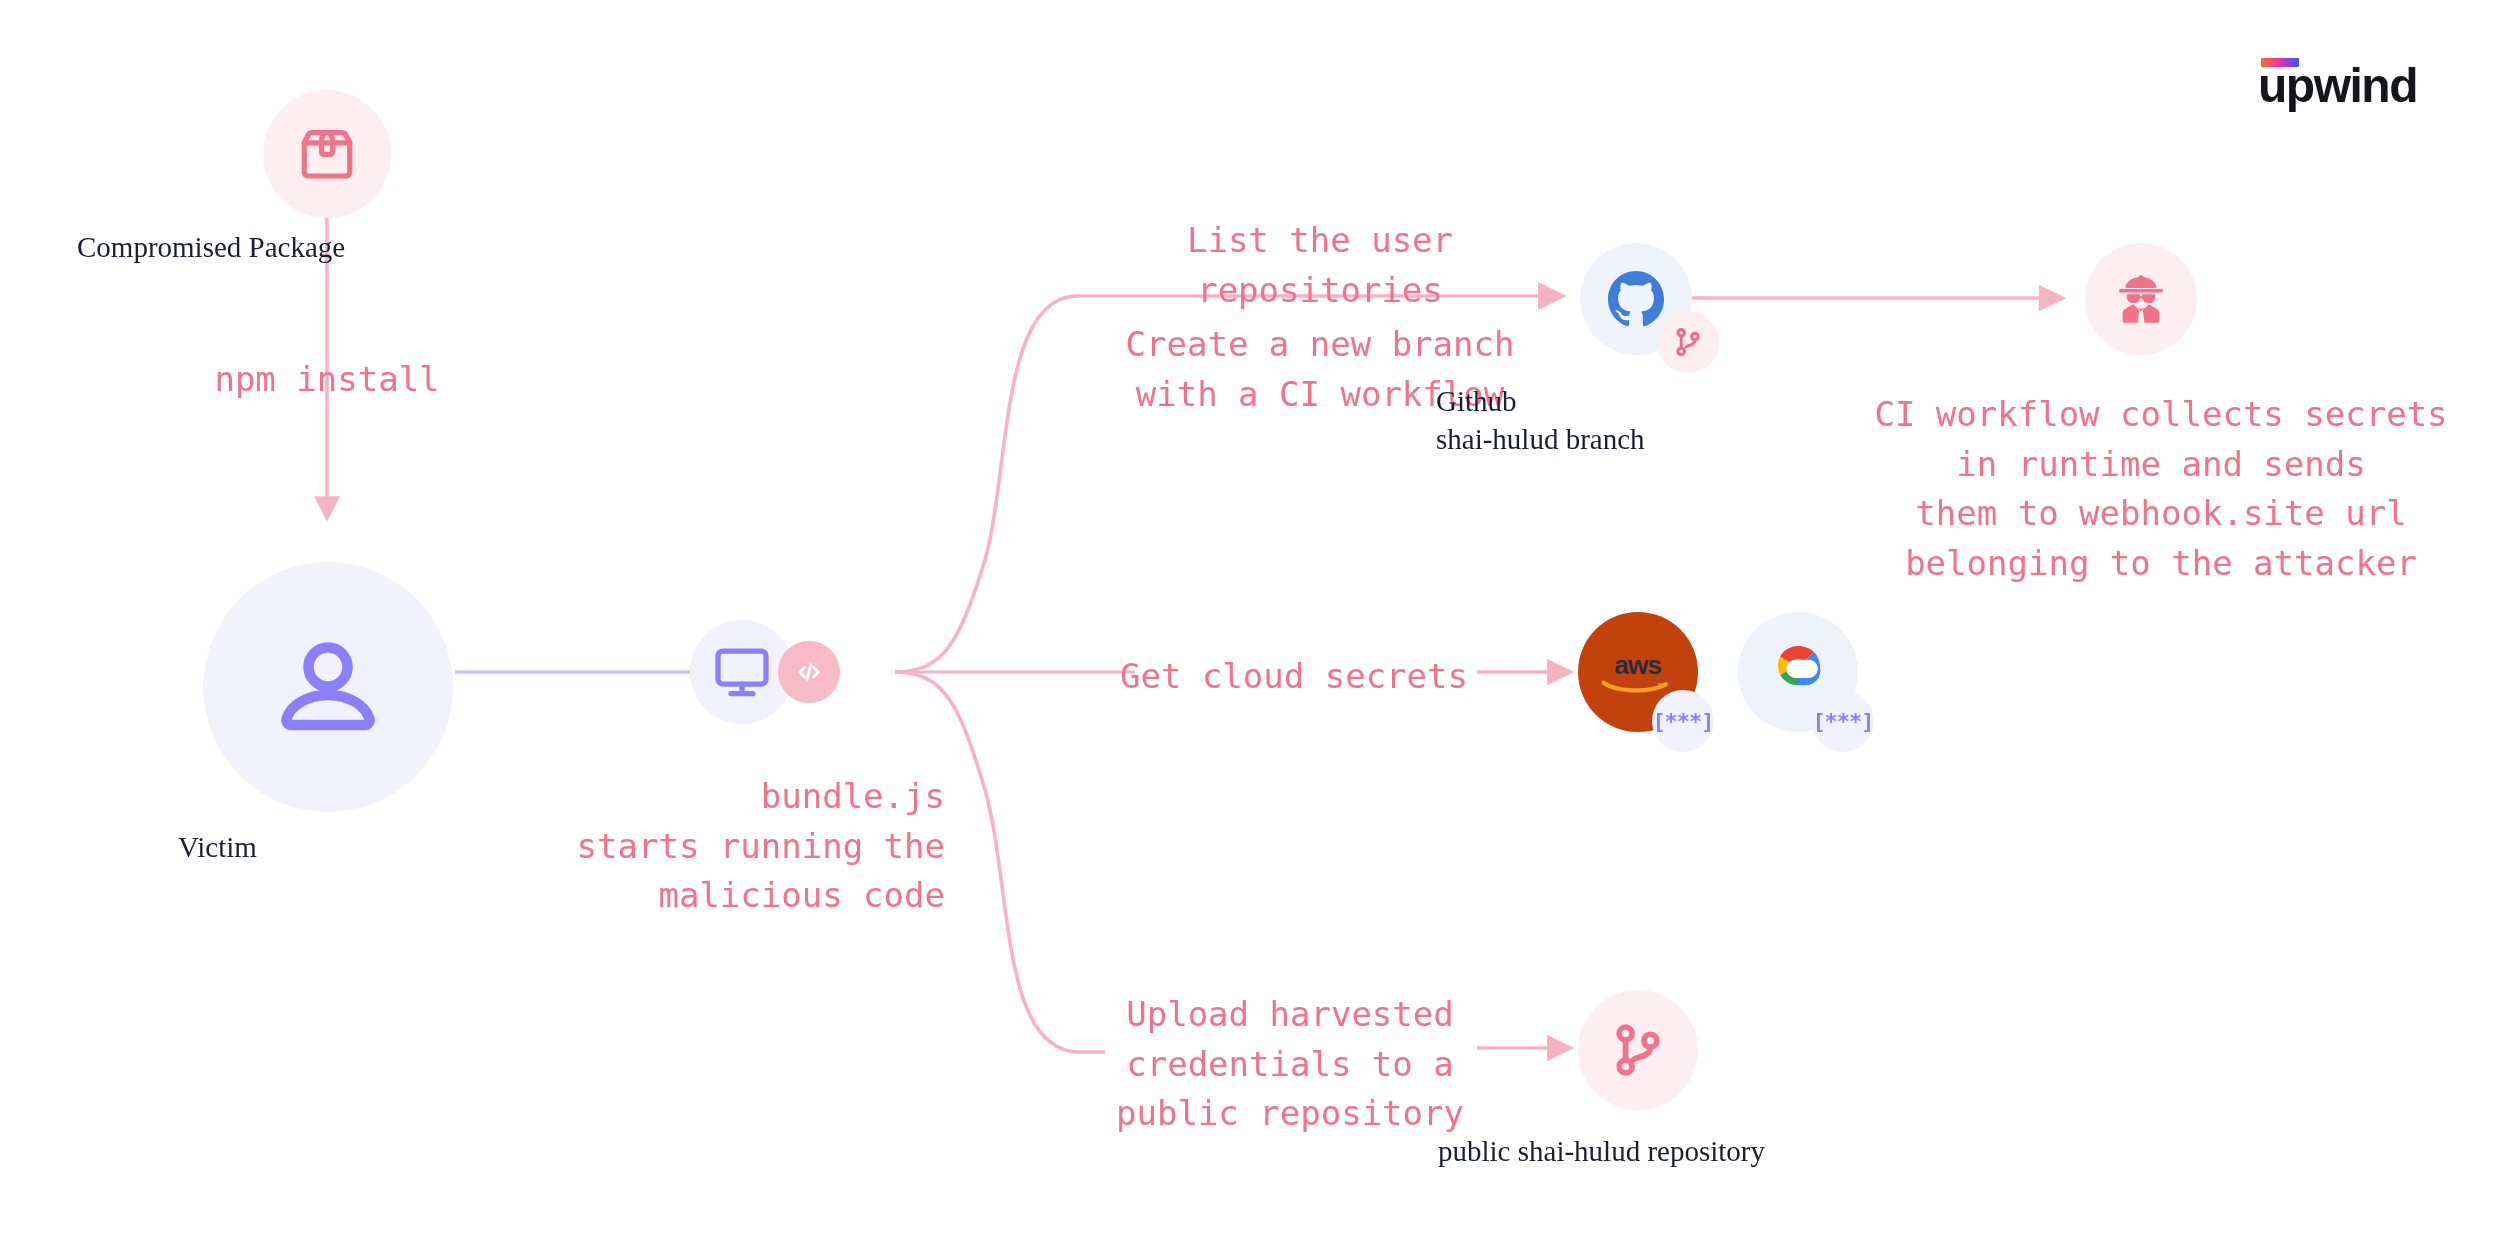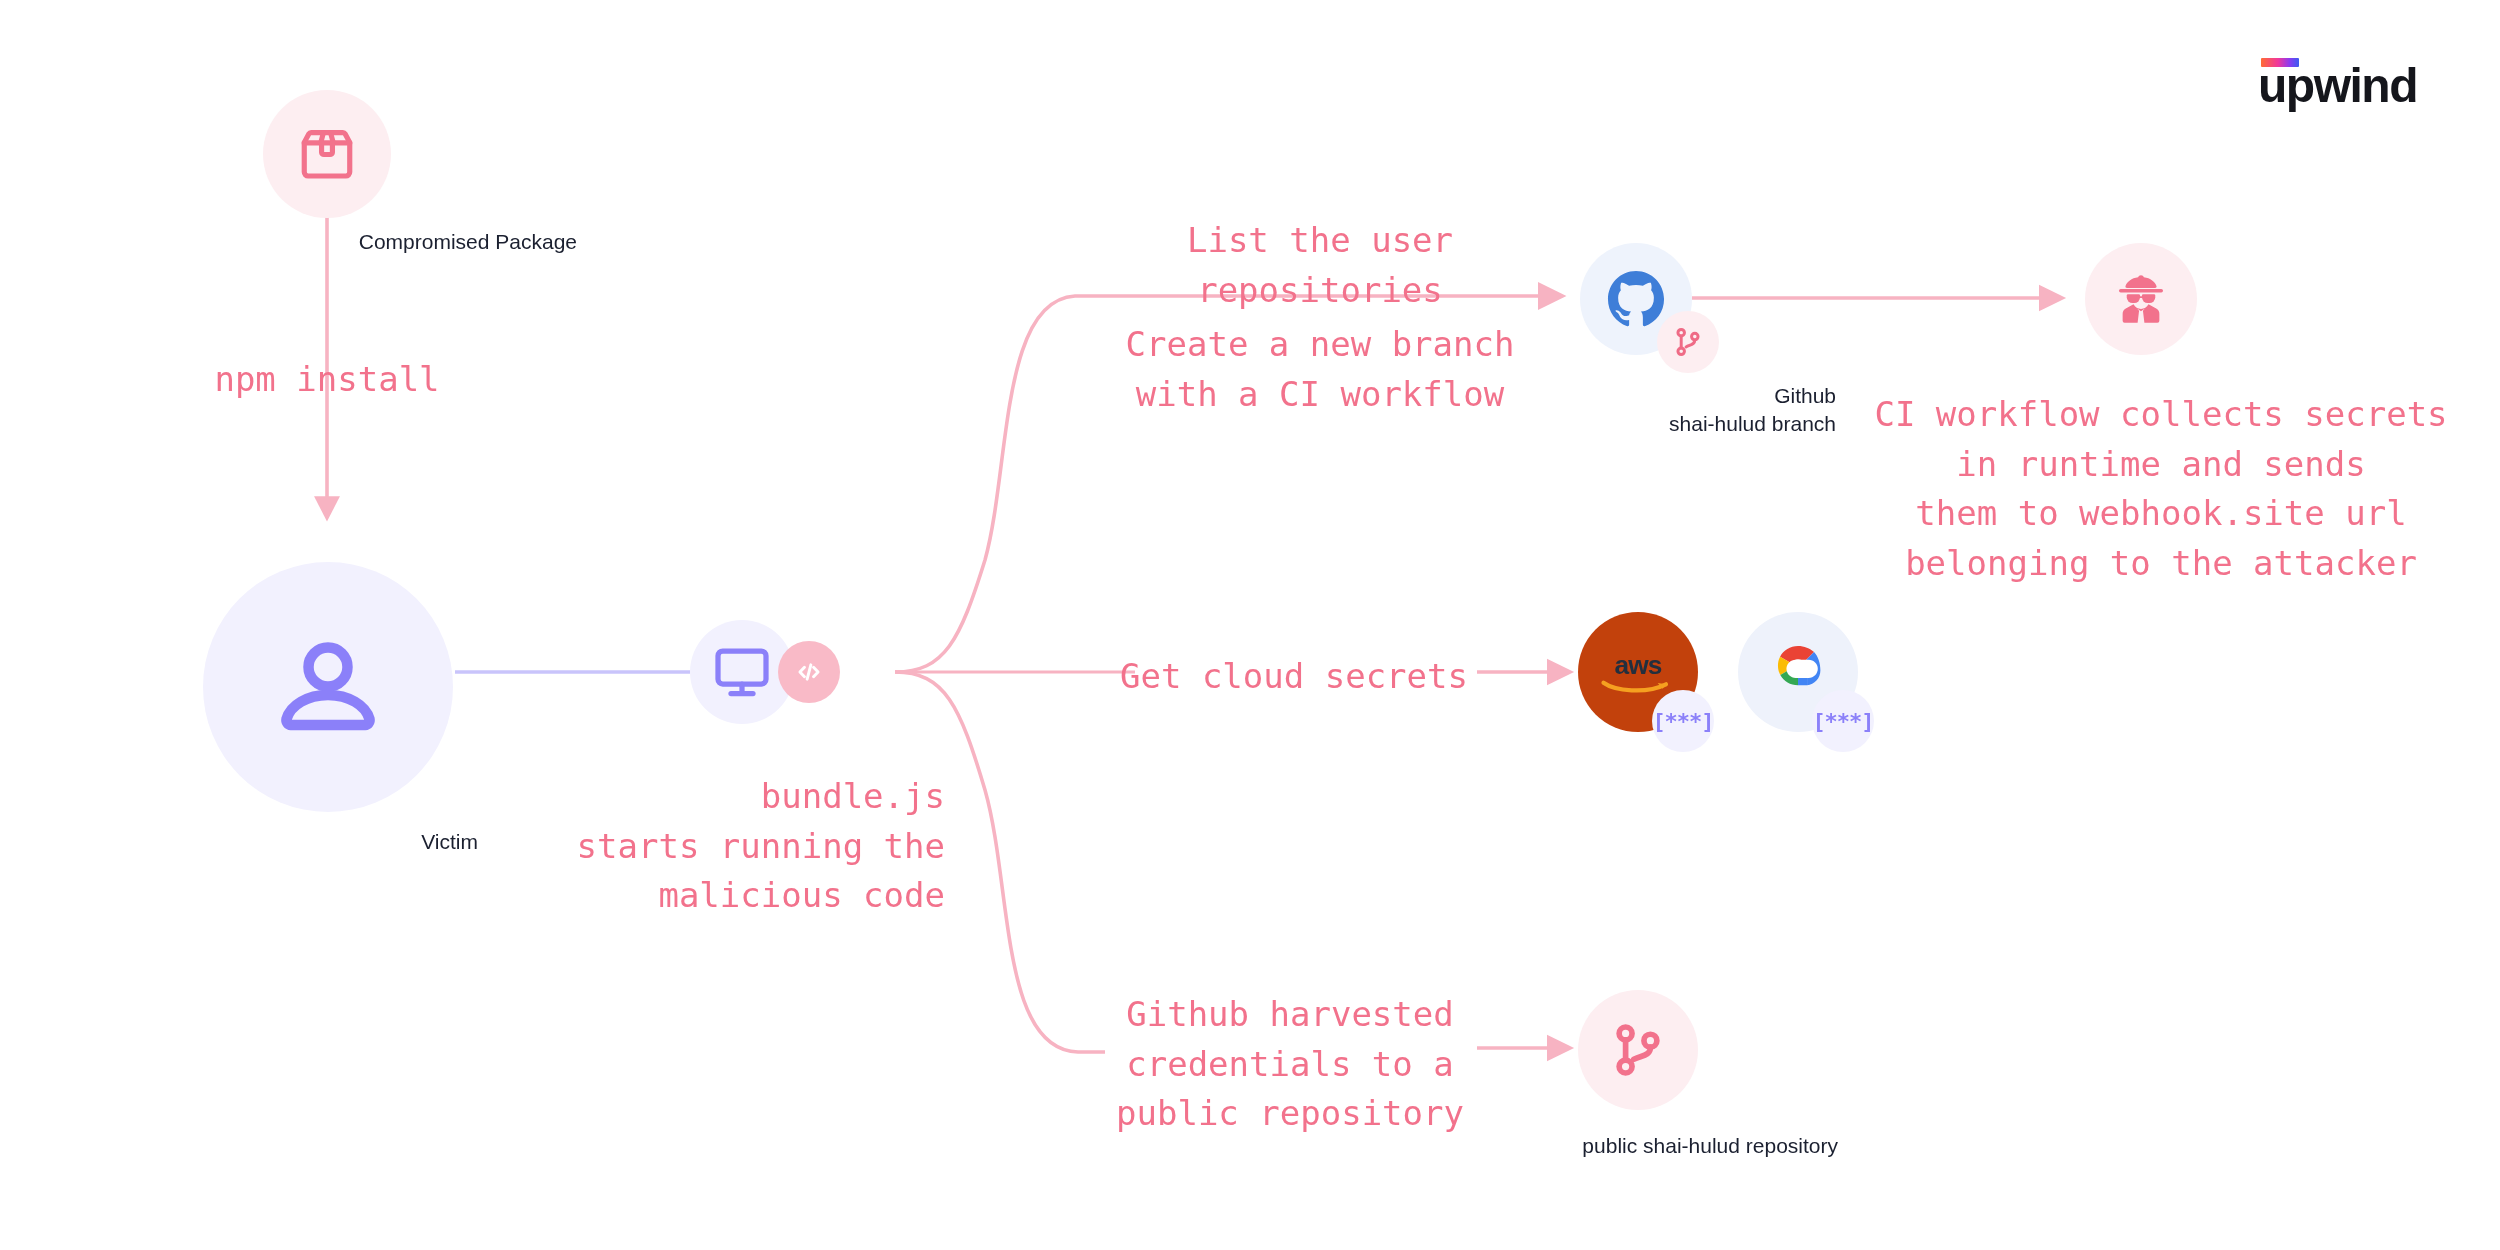--- a/index.html
+++ b/index.html
@@ -41,25 +41,25 @@
     position: absolute;
     display: flex;
     align-items: center;
     justify-content: center;
     border-radius: 50%;
   }
 
   
   .node-label {
     position: absolute;
-    text-align: right;
+    text-align: left;
     color: #1b2030;
-    font-size: 21px;
+    font-size: 29px;
     line-height: 1.32;
-    font-family: Liberation Sans, sans-serif;
+    font-family: Liberation Serif, serif;
     white-space: pre;
   }
   .mono-label {
     position: absolute;
     text-align: center;
     color: #f2728c;
     font-size: 34px;
     line-height: 1.46;
     font-family: "DejaVu Sans Mono", "Liberation Mono", monospace;
     white-space: pre;
@@ -239,21 +239,21 @@
         <path d="M45.6 11.1 L37.4 19.3 C38.8 20.7 39.7 22.6 39.7 24.7 L39.7 39.2 C45.9 38.6 51 33.4 51 26.7 C51 20.4 49 14.7 45.6 11.1 Z" fill="#4285f4"></path>
         <path d="M32 39.2 L39.7 39.2 L39.7 27.6 C39.7 26.0 38.4 24.7 36.8 24.7 L32 24.7 Z" fill="#4285f4"></path>
         <path d="M30 17.5 C25.7 17.5 22.2 21 22.2 25.3 C22.2 29.6 25.7 33.1 30 33.1 L41 33.1 C45.3 33.1 48.8 29.6 48.8 25.3 C48.8 21 45.3 17.5 41 17.5 Z" fill="#ffffff"></path>
       </svg>
     </span>
   </div>
   <div class="badge" style="left:1812px; top:690px; width:62px; height:62px; background:#f2f1fe;">
     <span style="font-family:'DejaVu Sans Mono','Liberation Mono',monospace;font-size:22px;color:#8b80f9;font-weight:bold;letter-spacing:-1px;">[***]</span>
   </div>
 
-  <div class="mono-label" style="left:1100px; top:990px; width:380px;">Github harvested
+  <div class="mono-label" style="left:1100px; top:990px; width:380px;">Upload harvested
 credentials to a
 public repository</div>
 
   <div class="node" style="left:1578px; top:990px; width:120px; height:120px; background:#fdeef1;">
     <span>
       <svg width="62" height="62" viewBox="0 0 24 24" fill="none" stroke="#f2728c" stroke-width="2.2" stroke-linecap="round" stroke-linejoin="round">
         <circle cx="7.2" cy="5.6" r="2.5"></circle>
         <circle cx="7.2" cy="18.4" r="2.5"></circle>
         <circle cx="16.8" cy="8.4" r="2.5"></circle>
         <path d="M7.2 8.1 V15.9"></path>

